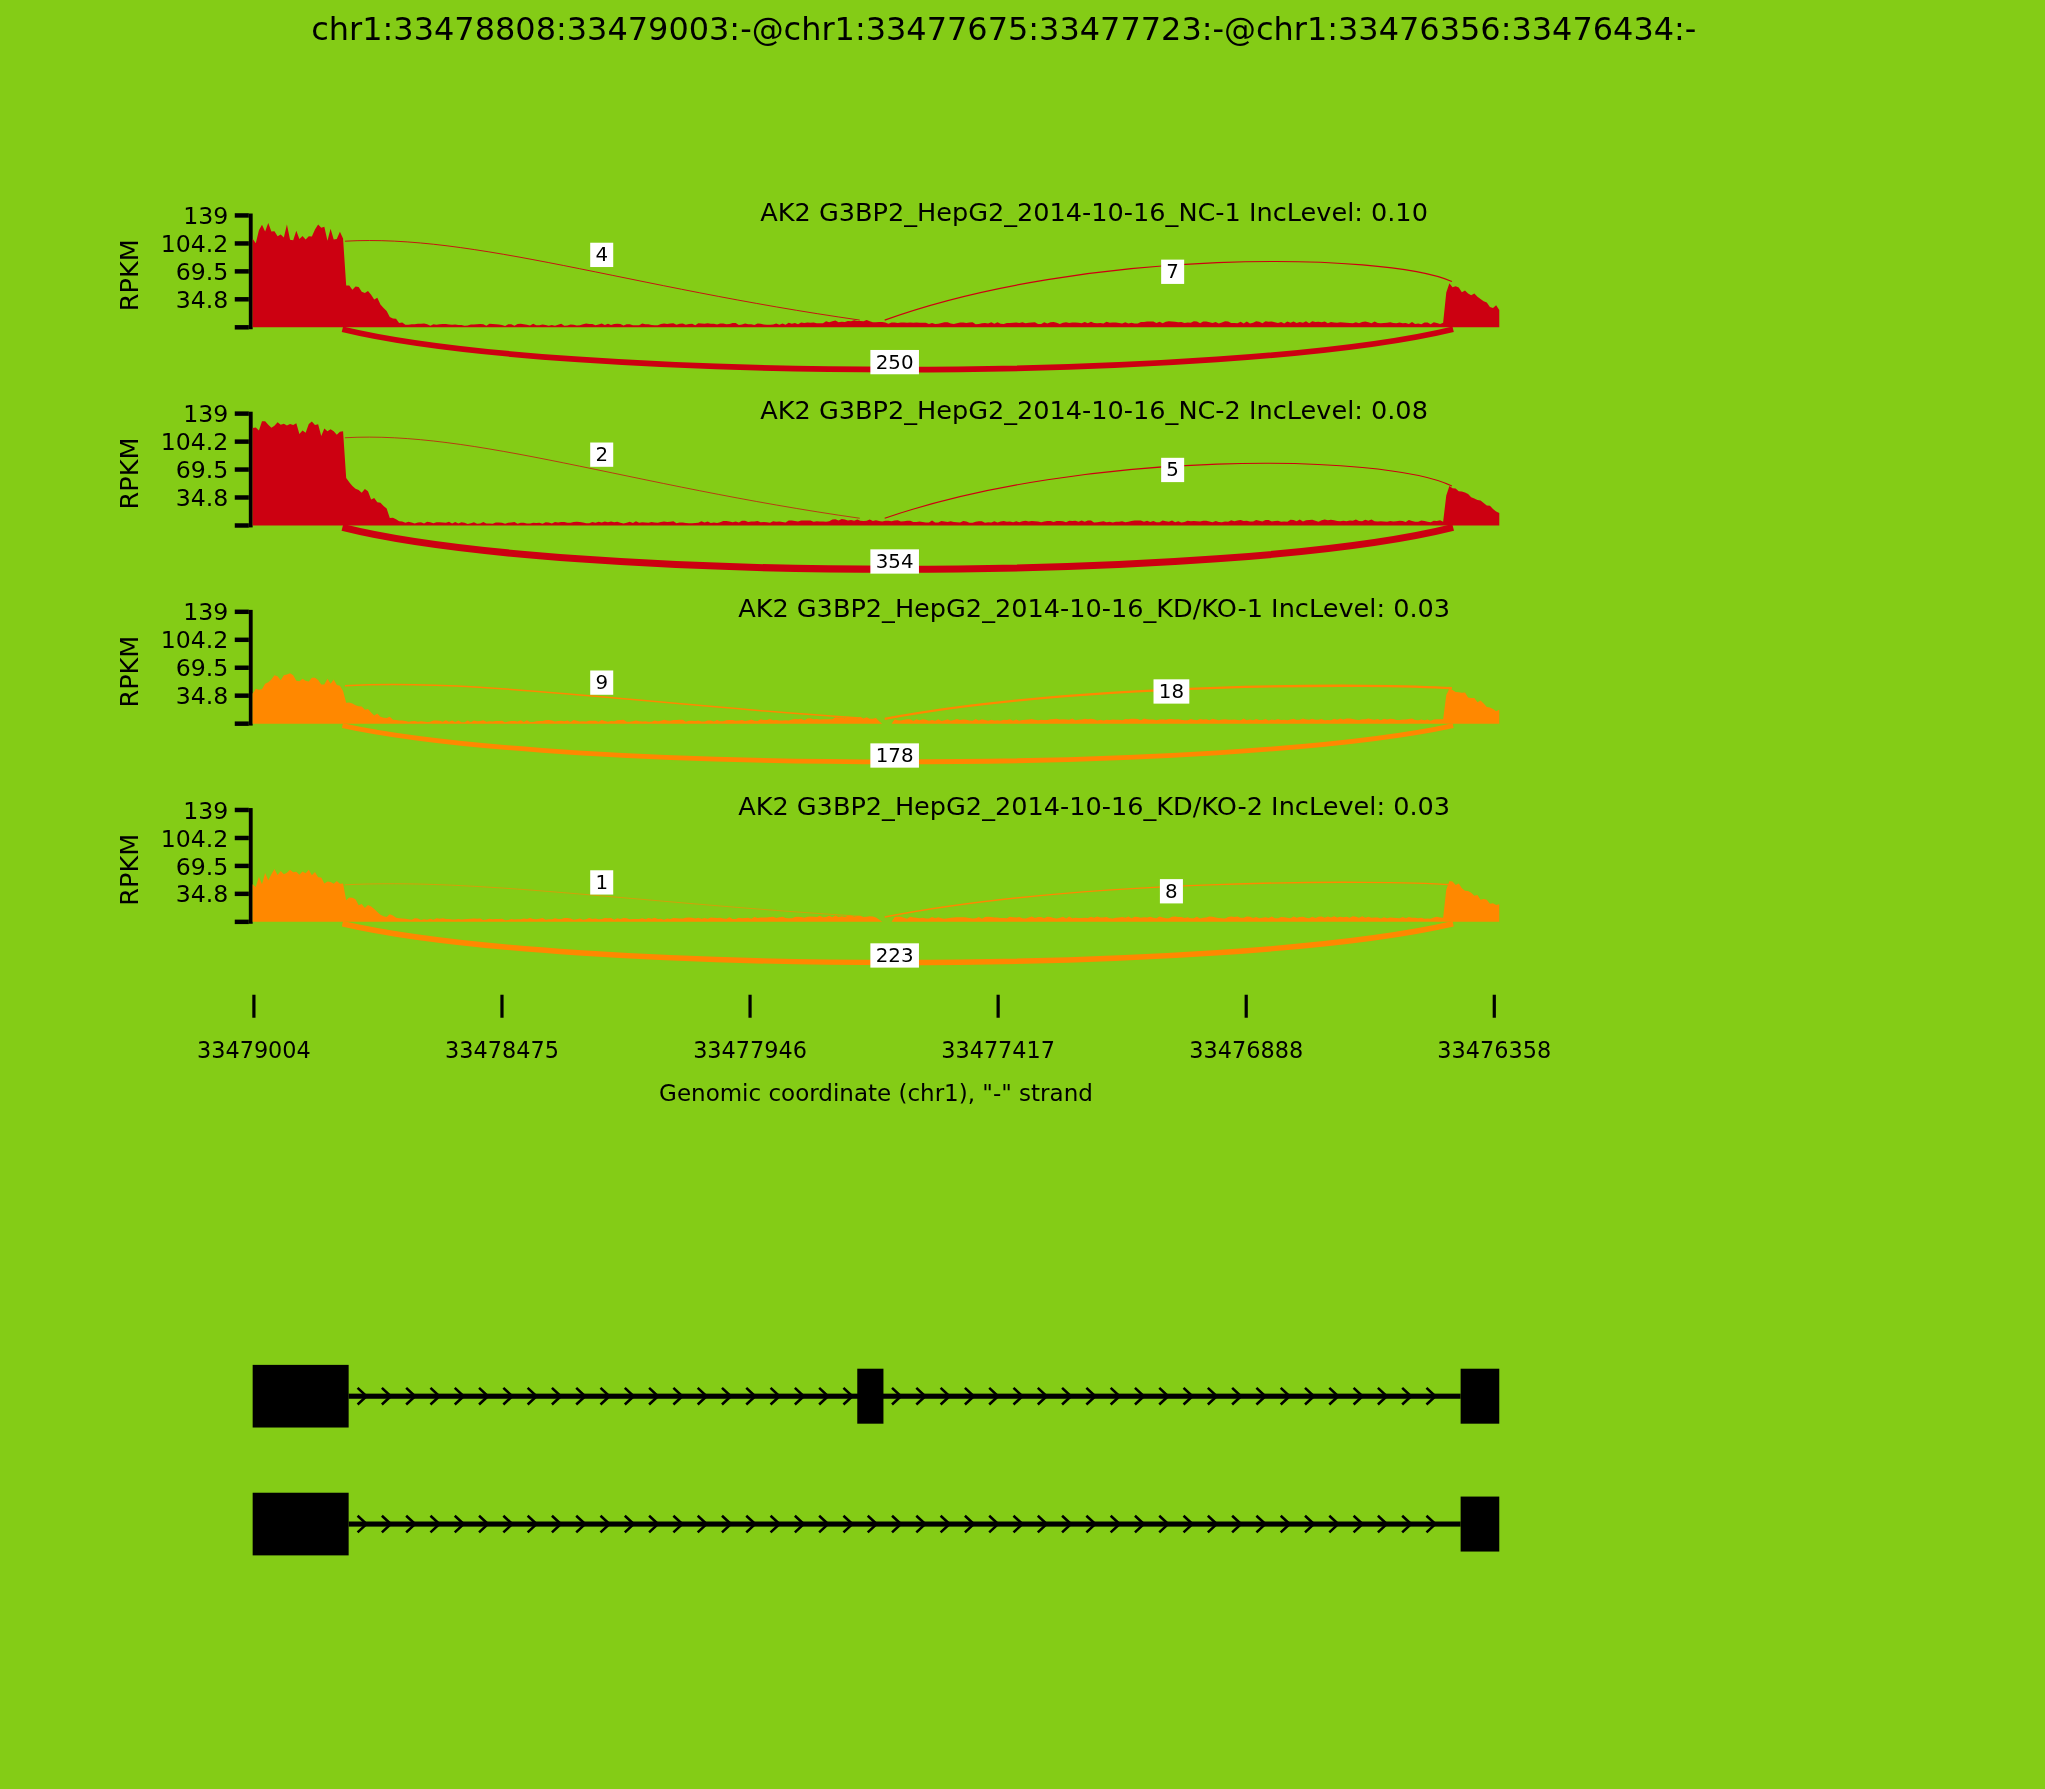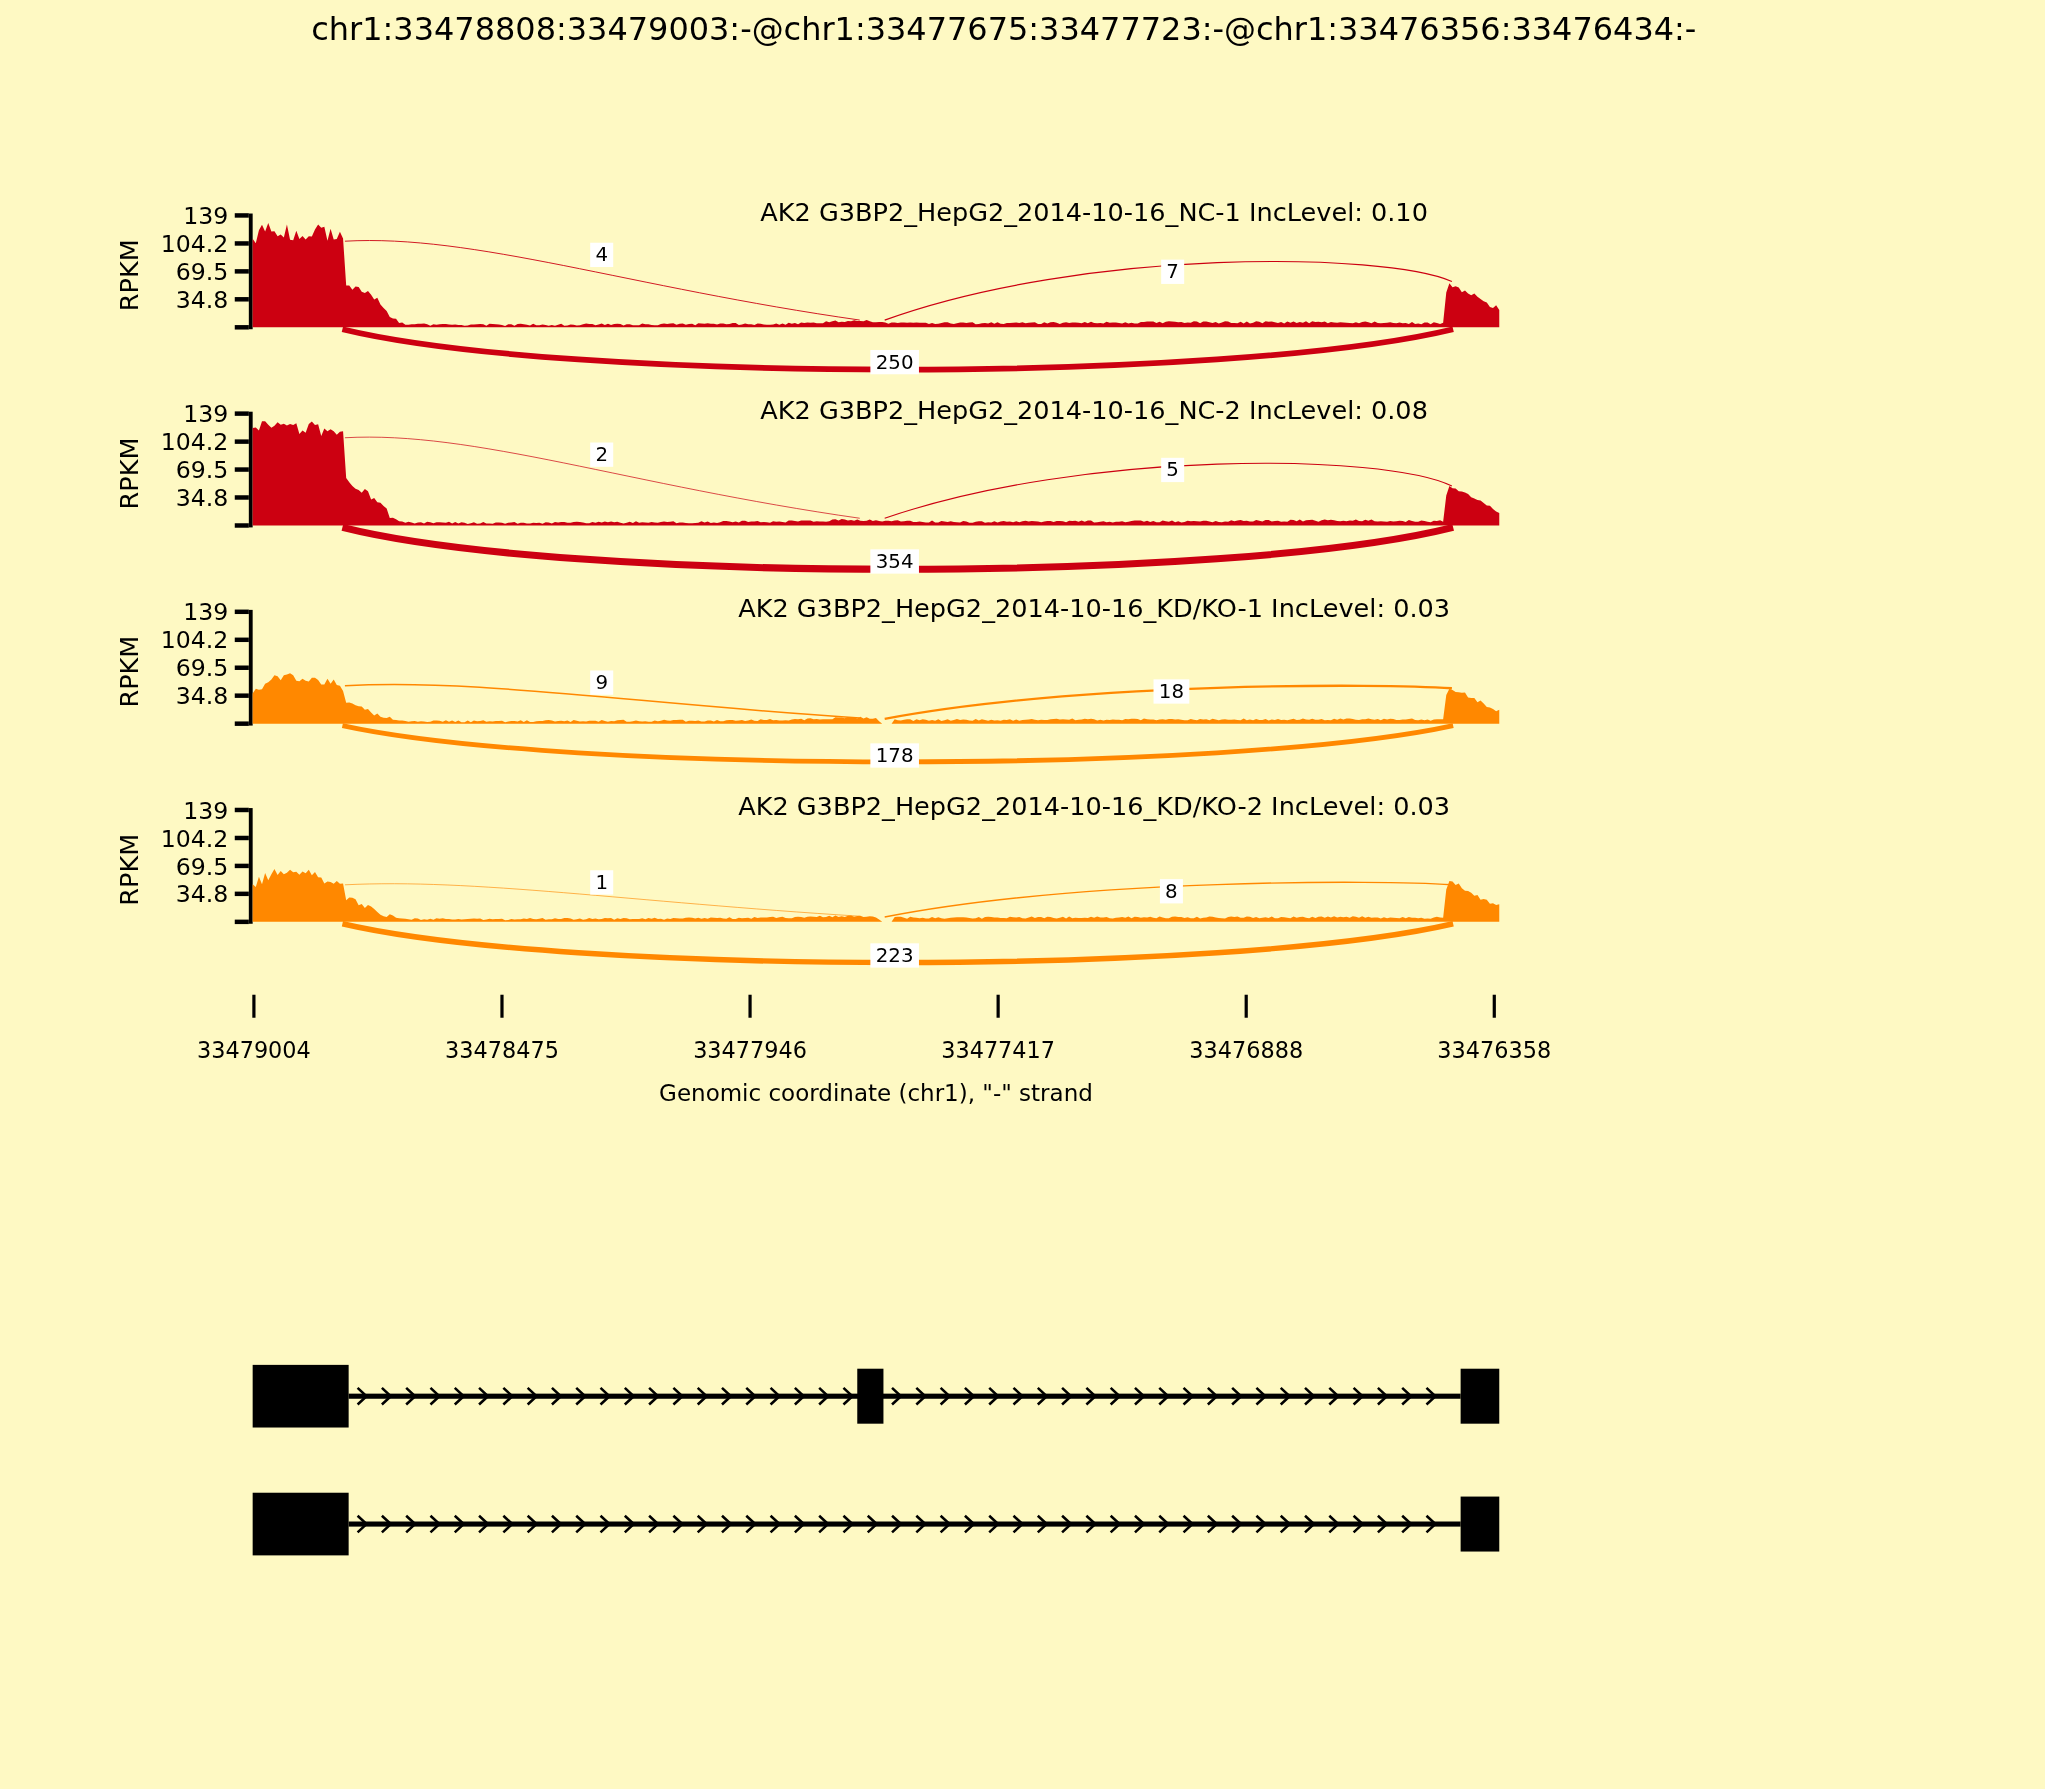--- a/index.html
+++ b/index.html
@@ -1,16 +1,16 @@
 <!DOCTYPE html>
 <html style="font-size:10.2px"><head>
 <meta charset="utf-8">
 <style>
   html,body{margin:0;padding:0;background:#ffffff;}
-  #page{position:relative;width:2046px;height:1790px;background:#fef9c3;overflow:hidden;}
+  #page{position:relative;width:2046px;height:1790px;background:#84cc16;overflow:hidden;}
   svg{display:block;}
   text{font-family:"DejaVu Sans","Liberation Sans",sans-serif;fill:#000000;}
   .main-title{font-size:50px;text-anchor:middle;}
   .track-title{font-size:40px;text-anchor:middle;}
   .ytick-label{font-size:37px;text-anchor:end;dominant-baseline:central;}
   .ylab{font-size:40px;text-anchor:middle;dominant-baseline:central;}
   .jcount{font-size:31px;text-anchor:middle;dominant-baseline:central;}
   .xtick-label{font-size:35px;text-anchor:middle;}
   .xlabel{font-size:36px;text-anchor:middle;}
   .arc{fill:none;}

